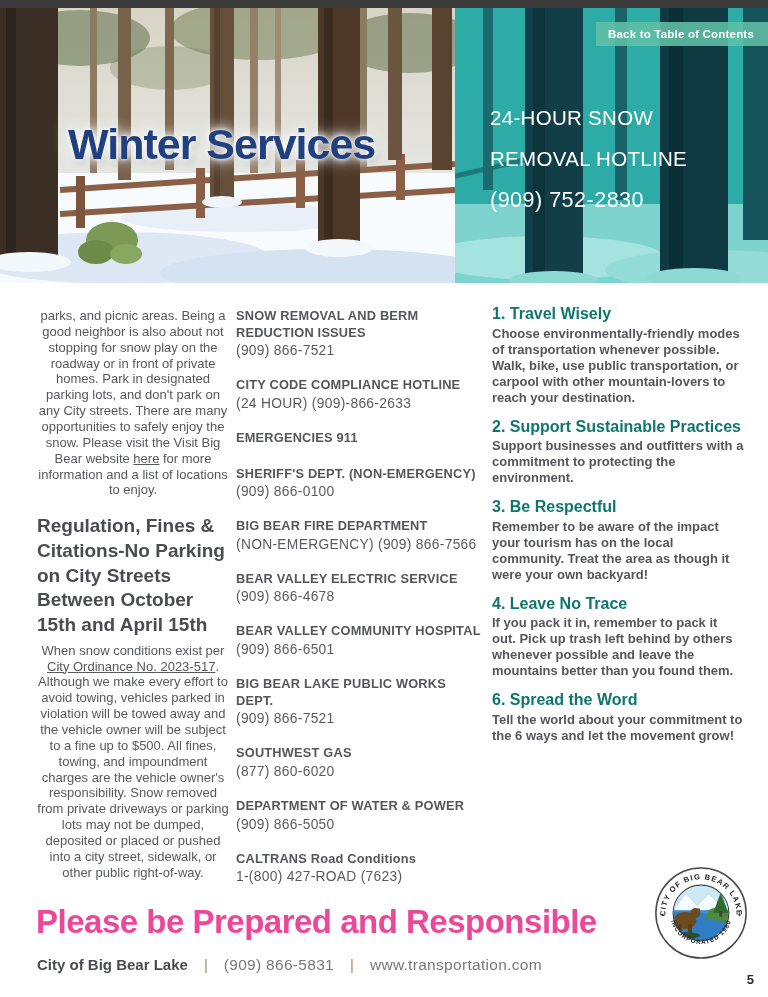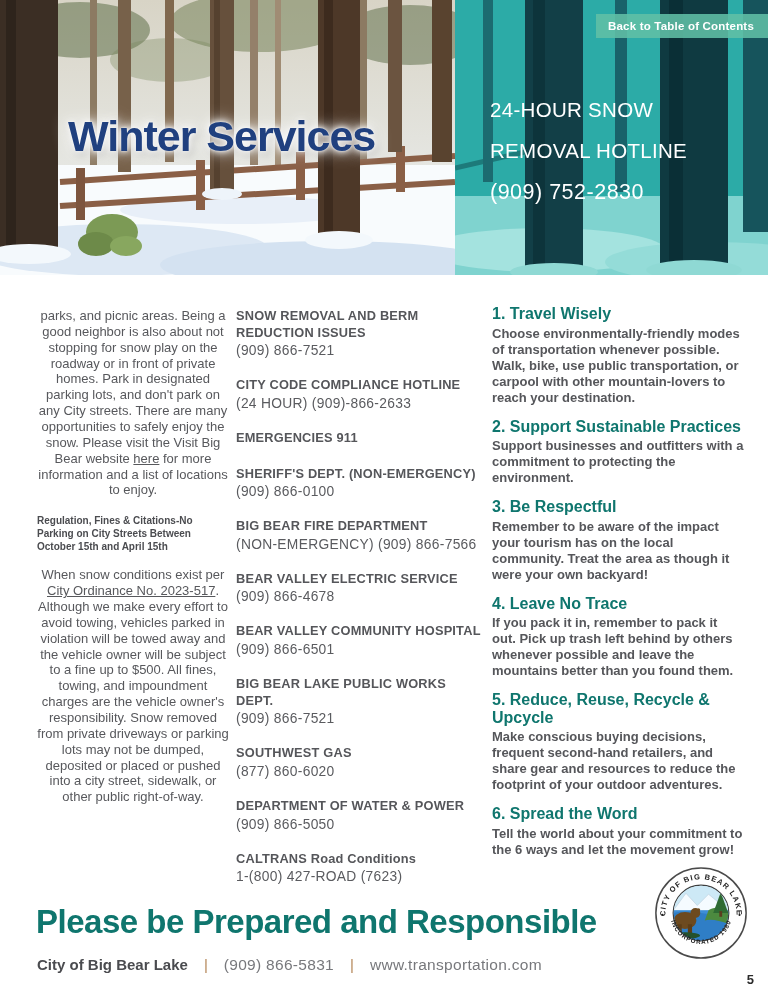--- a/index.html
+++ b/index.html
@@ -4,21 +4,21 @@
 <style>
   * { margin:0; padding:0; box-sizing:border-box; }
   html,body { background:#ffffff; }
   body { font-family:"Liberation Sans", sans-serif; }
   .page { position:relative; width:768px; height:997px; background:#fff; overflow:hidden; }
 
   
   .top-bar { position:absolute; left:0; top:0; width:768px; height:8px; background:#3a3a3a; }
 
   
-  .hero { position:absolute; left:0; top:0; width:768px; height:275px; overflow:hidden; }
+  .hero { position:absolute; left:0; top:8px; width:768px; height:275px; overflow:hidden; }
   .hero svg { position:absolute; top:0; display:block; }
   .hero-left-svg { left:0; }
   .hero-right-svg { left:455px; }
 
   .back-btn { position:absolute; top:14px; right:0; background:rgba(97,191,166,0.88);
     color:#fff; font-size:11.5px; font-weight:bold; padding:6px 14px 6px 12px; letter-spacing:.2px; cursor:pointer; }
 
   .hero-title { position:absolute; left:68px; top:112px; font-size:43px; font-weight:bold; letter-spacing:-1px;
     color:#20407f;
     text-shadow: 0 0 6px #ffffff, 0 0 12px #ffffff, 0 0 18px rgba(255,255,255,.95),
@@ -27,36 +27,36 @@
   .hotline { position:absolute; left:490px; top:98px; color:#ffffff; font-weight:normal; }
   .hotline .hl-line { font-size:20.5px; letter-spacing:.3px; margin-bottom:17px; }
   .hotline .hl-phone { font-size:21.5px; letter-spacing:.5px; }
 
   
   .content { position:absolute; left:0; top:283px; width:768px; height:600px; background:#fff; }
   .col { position:absolute; top:25px; }
   .col1 { left:37px; width:192px; color:#57585c; font-size:13px; line-height:1.22; }
   .col1 p { margin-bottom:16px;text-align:center; }
   .col1 a { color:#57585c; text-decoration:underline; }
-  .col1 .reg-heading { font-weight:bold; color:#4b4c50; font-size:10px; line-height:1.3; margin:2px 0 14px; }
+  .col1 .reg-heading { font-weight:bold; color:#4b4c50; font-size:19px; line-height:1.3; margin:2px 0 5px; }
 
   .col2 { left:236px; width:248px; }
   .contact { margin-bottom:19px; }
   .contact-label { font-weight:bold; font-size:12.8px; color:#55565a; line-height:1.3; letter-spacing:.2px; }
   .contact-value { font-size:13.8px; color:#5a5b5f; margin-top:2px; letter-spacing:.3px; }
   .contact-value:empty { display:none; }
 
   .col3 { left:492px; width:252px; top:22px; }
   .tip { margin-bottom:12px; }
   .tip-title { font-size:16px; font-weight:bold; color:#0f766e; line-height:1.1; margin-bottom:3px; }
   .tip-body { font-size:13px; font-weight:bold; color:#55565a; line-height:1.23; }
 
   
   .footer-headline { position:absolute; left:36px; top:903px; font-size:33px; font-weight:bold;
-    letter-spacing:-0.5px; color:#0f766e; }
+    letter-spacing:-0.5px; color:#ec4899; }
   .footer-row { position:absolute; left:37px; top:956px; display:flex; align-items:baseline; gap:16px; }
   .footer-org { font-weight:bold; font-size:15px; color:#4a4b4f; }
   .footer-sep { color:#b5885a; font-size:15px; }
   .footer-phone, .footer-site { font-size:15.5px; color:#77787c; letter-spacing:.3px; }
 
   .seal { position:absolute; right:20px; top:866px; width:94px; height:94px; }
   .page-num { position:absolute; right:14px; bottom:10px; font-size:13px; font-weight:bold; color:#2b2b2b; }
 </style>
 </head>
 <body>
@@ -213,24 +213,20 @@
         <div class="tip-title">2. Support Sustainable Practices</div>
         <div class="tip-body">Support businesses and outfitters with a commitment to protecting the environment.</div>
       </div>
       <div class="tip">
         <div class="tip-title">3. Be Respectful</div>
         <div class="tip-body">Remember to be aware of the impact your tourism has on the local community. Treat the area as though it were your own backyard!</div>
       </div>
       <div class="tip">
         <div class="tip-title">4. Leave No Trace</div>
         <div class="tip-body">If you pack it in, remember to pack it out. Pick up trash left behind by others whenever possible and leave the mountains better than you found them.</div>
-      </div>
-      <div class="tip">
-        <div class="tip-title">5. Reduce, Reuse, Recycle &amp; Upcycle</div>
-        <div class="tip-body">Make conscious buying decisions, frequent second-hand retailers, and share gear and resources to reduce the footprint of your outdoor adventures.</div>
       </div>
       <div class="tip">
         <div class="tip-title">6. Spread the Word</div>
         <div class="tip-body">Tell the world about your commitment to the 6 ways and let the movement grow!</div>
       </div>
     </div>
   </div>
 
   <div class="footer-headline">Please be Prepared and Responsible</div>
 

